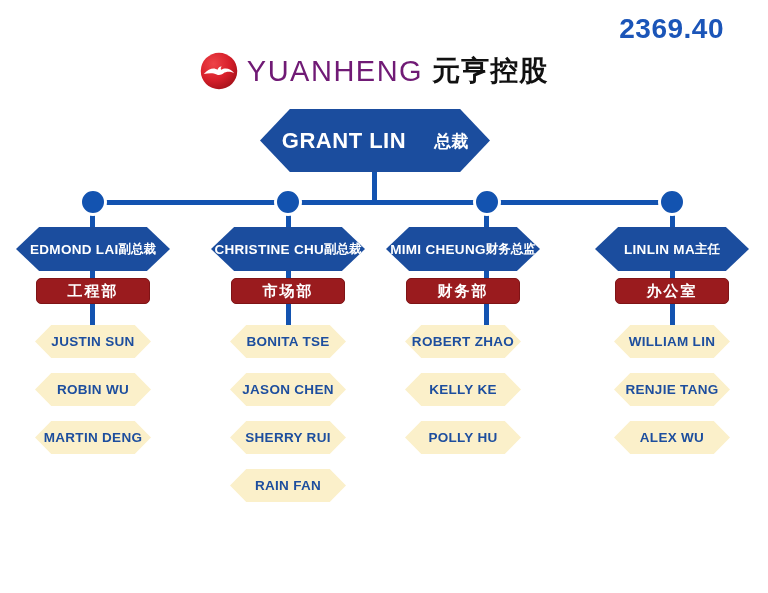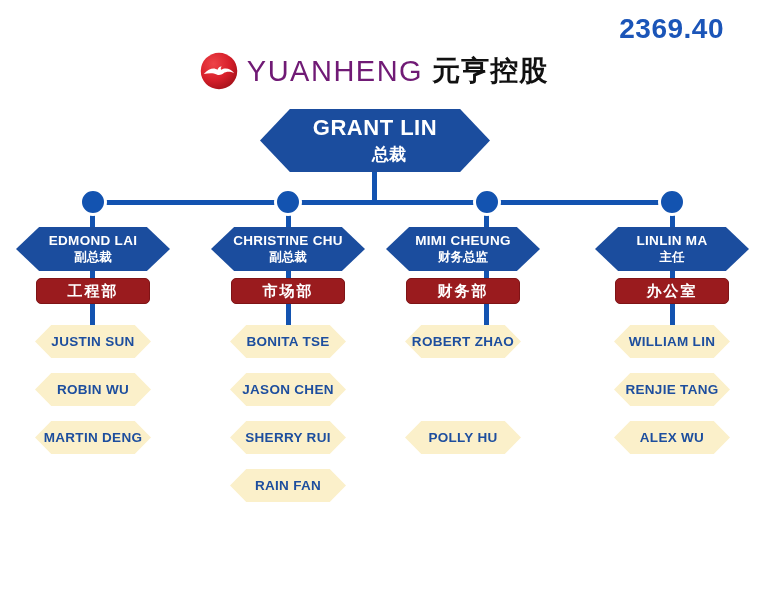--- a/index.html
+++ b/index.html
@@ -41,33 +41,33 @@
   .dot{
     position:absolute;top:188px;width:28px;height:28px;border-radius:50%;
     background:var(--line);border:3px solid #fff;z-index:3;
   }
   .dot.c1{left:79px;}.dot.c2{left:274px;}.dot.c3{left:473px;}.dot.c4{left:658px;}
   
   .root-hex{
     position:absolute;left:260px;top:109px;width:230px;height:63px;
     background:var(--blue);z-index:2;
     clip-path:polygon(0 50%,13% 0,87% 0,100% 50%,87% 100%,13% 100%);
-    display:flex;flex-direction:column;align-items:center;justify-content:center;
+    display:flex;flex-direction:row;align-items:center;justify-content:center;
     color:#fff;
   }
   .root-name{font-size:22px;font-weight:700;letter-spacing:.5px;}
   .root-title{font-size:17px;font-weight:700;margin-top:2px;margin-left:28px;}
   
   .col{position:absolute;top:0;width:186px;height:593px;z-index:2;}
   .col.c1{left:0;}.col.c2{left:195px;}.col.c3{left:370px;}.col.c4{left:579px;}
   .head-hex{
     position:absolute;top:227px;left:16px;width:154px;height:44px;
     background:var(--blue);
     clip-path:polygon(0 50%,15% 0,85% 0,100% 50%,85% 100%,15% 100%);
-    display:flex;flex-direction:column;align-items:center;justify-content:center;
+    display:flex;flex-direction:row;align-items:center;justify-content:center;
     color:#fff;
   }
   .head-name{font-size:13.5px;font-weight:700;letter-spacing:.3px;}
   .head-title{font-size:12.5px;font-weight:700;margin-top:1px;}
   .dept{
     position:absolute;top:278px;left:36px;width:114px;height:26px;
     background:var(--red);border:1px solid var(--red-border);border-radius:5px;
     color:#fff;font-weight:700;font-size:15px;letter-spacing:2px;
     display:flex;align-items:center;justify-content:center;
   }
@@ -144,20 +144,21 @@
     <div class="member m3">RAIN FAN</div>
   </div>
 
   <div class="col c3">
     <div class="head-hex">
       <div class="head-name">MIMI CHEUNG</div>
       <div class="head-title">财务总监</div>
     </div>
     <div class="dept">财务部</div>
     <div class="member m0">ROBERT ZHAO</div>
+    <div class="member m1">KELLY KE</div>
     <div class="member m2">POLLY HU</div>
   </div>
 
   <div class="col c4">
     <div class="head-hex">
       <div class="head-name">LINLIN MA</div>
       <div class="head-title">主任</div>
     </div>
     <div class="dept">办公室</div>
     <div class="member m0">WILLIAM LIN</div>

